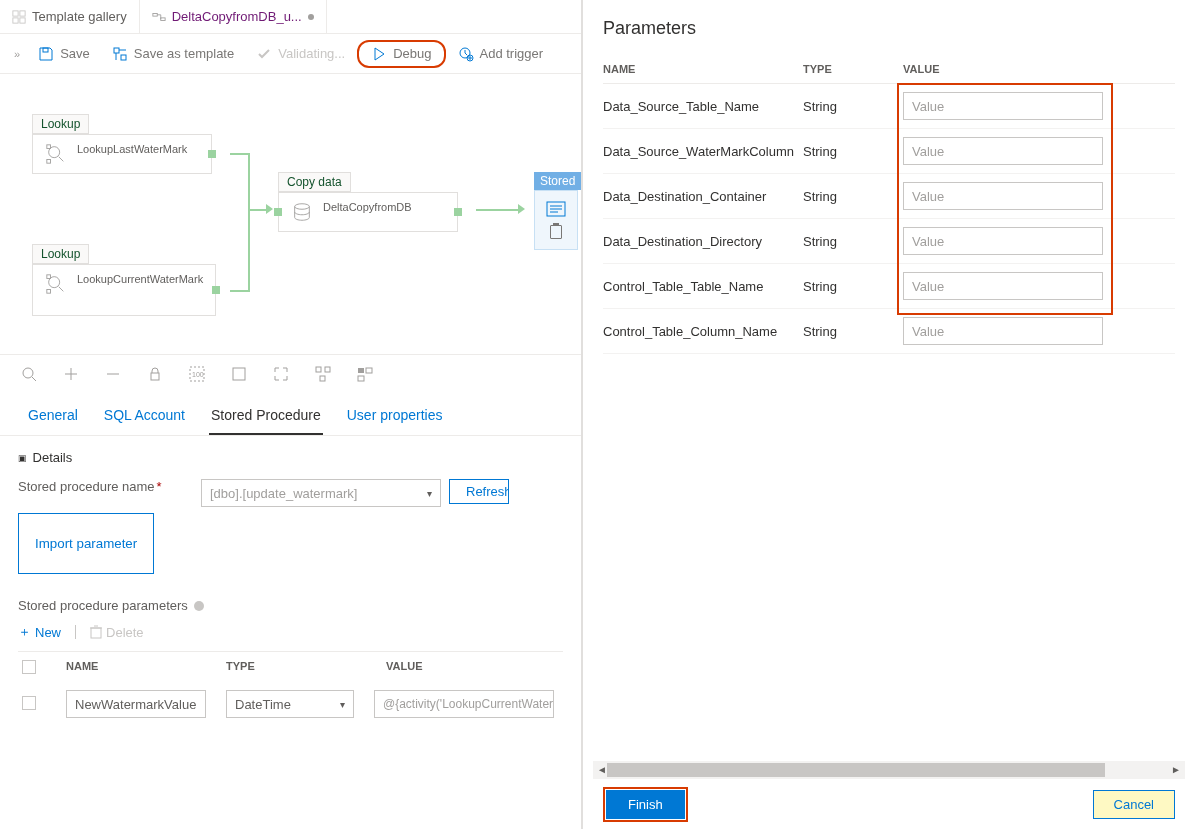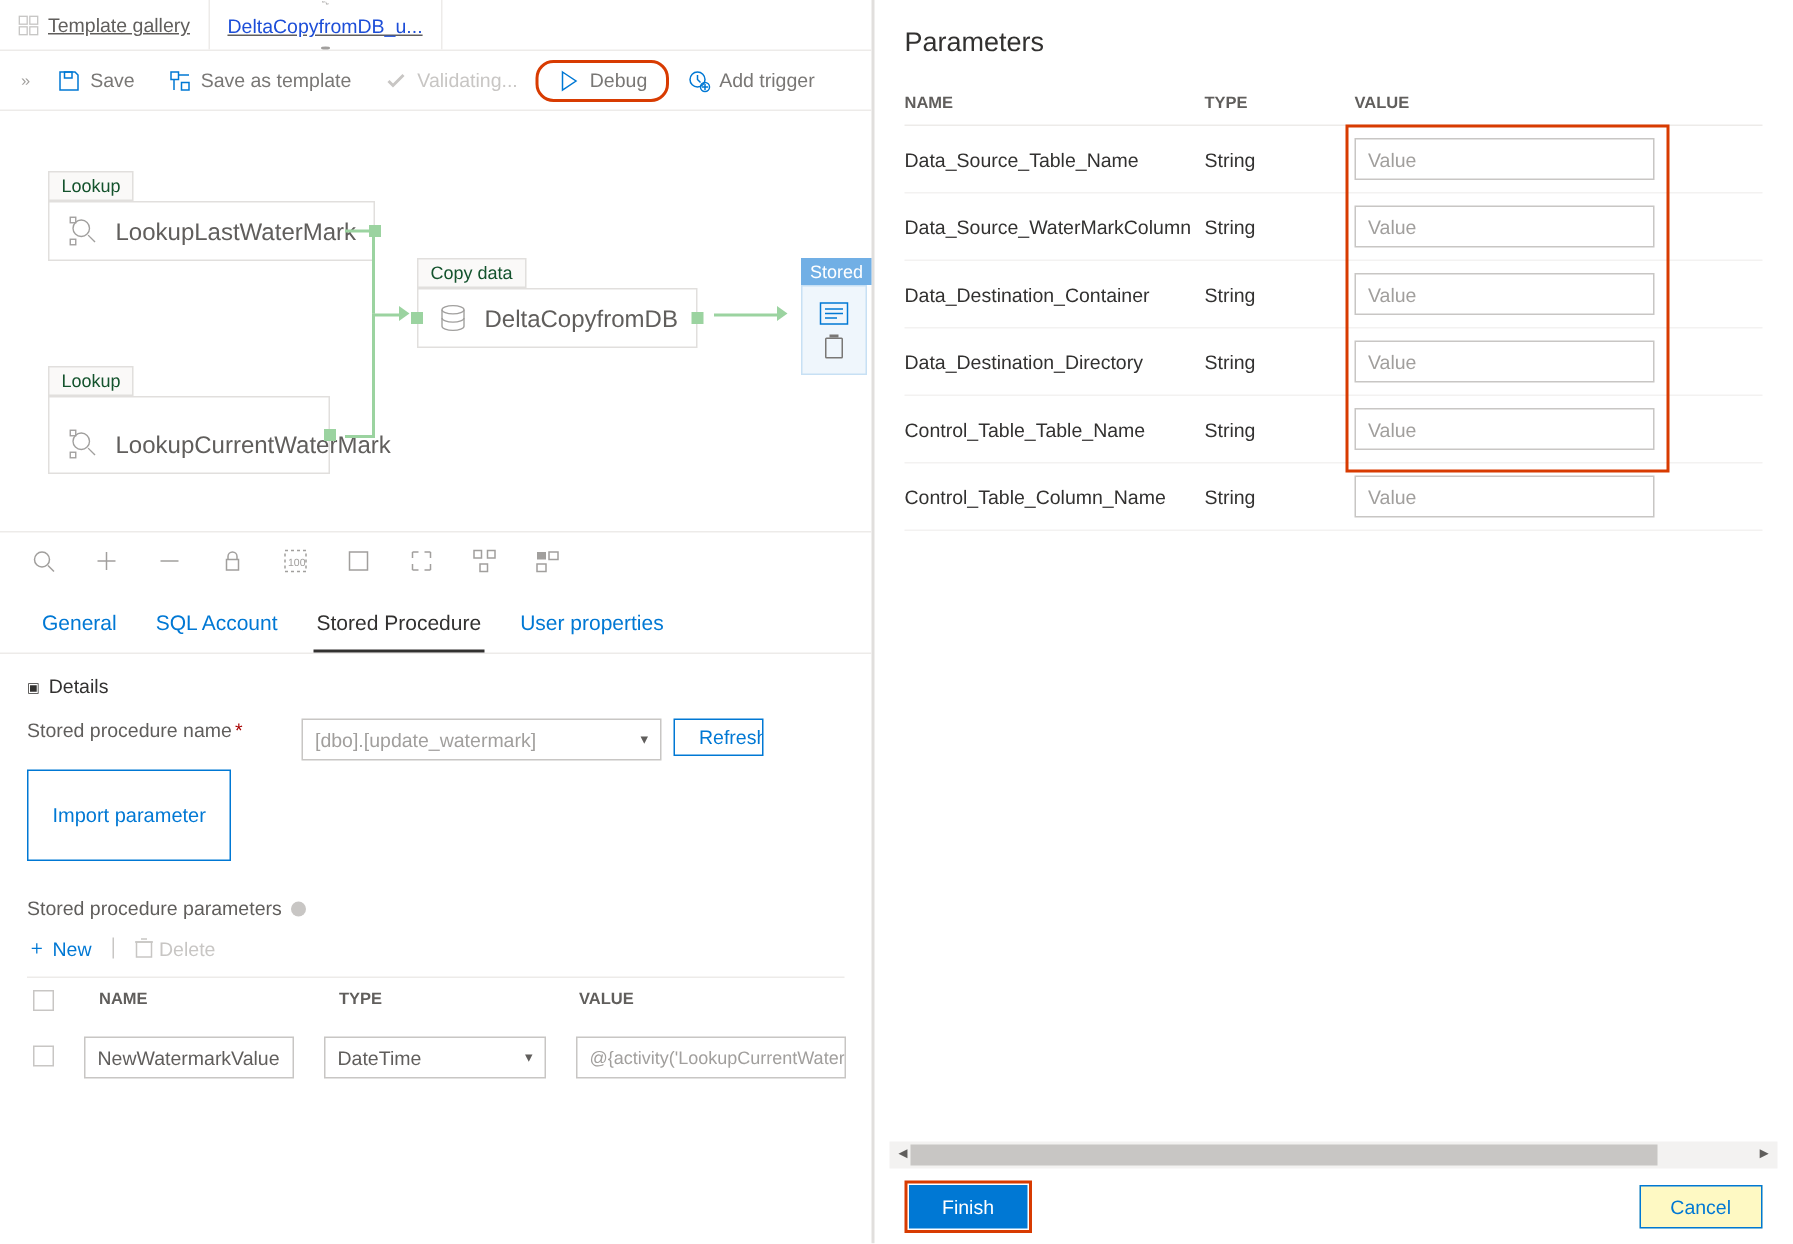--- a/index.html
+++ b/index.html
@@ -1,39 +1,39 @@
 <!DOCTYPE html>
 <html><head>
 <meta charset="utf-8">
 <style>
   * { box-sizing: border-box; margin: 0; padding: 0; font-family: "Segoe UI", Arial, sans-serif; }
   body { width: 1195px; height: 829px; background: #fff; color: #323130; font-size: 13px; overflow: hidden; position: relative; }
 
   .left-pane { position: absolute; left: 0; top: 0; width: 582px; height: 829px; border-right: 1px solid #e1dfdd; }
 
   
-  .tabs-row { display: flex; align-items: center; height: 34px; border-bottom: 1px solid #edebe9; font-size: 13px; color: #605e5c; text-decoration: underline; }
+  .tabs-row { display: flex; align-items: center; height: 34px; border-bottom: 1px solid #edebe9; font-size: 13px; color: #605e5c; }
   .tab { display: flex; align-items: center; gap: 6px; padding: 0 12px; height: 100%; border-right: 1px solid #edebe9; cursor: pointer; }
-  .tab.active { color: #1d4ed8; flex-direction: column; }
+  .tab.active { color: #701a75; }
   .dot { width: 6px; height: 6px; border-radius: 50%; background: #a19f9d; }
   .tab-icon { width: 14px; height: 14px; opacity: .6; }
 
   
   .toolbar { display: flex; align-items: center; height: 40px; padding: 0 8px; gap: 2px; border-bottom: 1px solid #edebe9; color: #605e5c; }
   .chevrons { padding: 0 6px; color: #a19f9d; font-size: 11px; }
   .tool { display: flex; align-items: center; gap: 6px; padding: 4px 10px; cursor: pointer; color: #797775; }
   .tool.dim { color: #c8c6c4; }
   .tool .ticon { width: 16px; height: 16px; display: inline-block; }
   .tool-hl { border: 2px solid #d83b01; border-radius: 12px; padding: 4px 12px; }
 
   
   .canvas { position: relative; height: 280px; }
   .node-group { position: absolute; }
   .group-label { background: #faf9f8; border: 1px solid #e1dfdd; color: #14532d; font-size: 12px; padding: 2px 8px; display: inline-block; }
-  .node { background: #fff; border: 1px solid #e1dfdd; display: flex; align-items: flex-end; gap: 10px; padding: 8px 12px; color: #605e5c; font-size: 16px; min-width: 180px; position: relative; }
+  .node { background: #fff; border: 1px solid #e1dfdd; display: flex; align-items: flex-start; gap: 10px; padding: 8px 12px; color: #605e5c; font-size: 11px; min-width: 180px; position: relative; }
   .node-icon { width: 22px; height: 22px; opacity: .7; }
   .conn-dot { position: absolute; width: 8px; height: 8px; background: #9bd3a0; top: 50%; margin-top: -4px; }
   .flow-line { position: absolute; height: 2px; background: #9bd3a0; }
   .flow-arrow { position: absolute; width: 0; height: 0; border-top: 5px solid transparent; border-bottom: 5px solid transparent; border-left: 7px solid #9bd3a0; }
   .stored-node { position: absolute; }
   .stored-head { background: #71afe5; color: #fff; font-size: 12px; padding: 2px 6px; }
   .stored-body { background: #eff6fc; border: 1px solid #c7e0f4; width: 44px; height: 60px; display: flex; flex-direction: column; align-items: center; justify-content: space-around; padding: 6px 0; }
   .mini-trash { width: 12px; height: 14px; border: 1px solid #797775; border-radius: 1px; position: relative; }
   .mini-trash::before { content:""; position:absolute; top:-3px; left:2px; right:2px; height:2px; background:#797775; }
 
@@ -69,21 +69,21 @@
   .prm-head { display: flex; color: #605e5c; font-size: 11px; font-weight: 600; gap: 20px; padding: 8px 4px; border-top:1px solid #edebe9; }
   .prm-head .c1 { width: 24px; }
   .prm-head .c2 { width: 140px; }
   .prm-head .c3 { width: 140px; }
   .prm-head .c4 { flex: 1; }
   .prm-row { display: flex; gap: 20px; padding: 6px 4px; align-items:center; }
   .prm-row .c1 { width: 24px; }
   .chk { width:14px; height:14px; border:1px solid #c8c6c4; display:inline-block; }
   .cell-input { border:1px solid #c8c6c4; height:28px; padding:0 8px; color:#605e5c; background:#fff; display:flex; align-items:center; justify-content:space-between; }
   .prm-row .c2 .cell-input { width:140px; }
-  .prm-row .c3 .cell-input { width:148px; }
+  .prm-row .c3 .cell-input { width:128px; }
   .prm-row .c4 .cell-input { width:180px; color:#a19f9d; font-size:12px; line-height:13px; overflow:hidden; }
 
   
   .panel { position: absolute; top: 0; left: 582px; right: 0; height: 829px; border-left:1px solid #e1dfdd; background:#fff; display:flex; flex-direction:column; }
   .p-title { font-size: 18px; font-weight: 400; padding: 18px 20px 6px; color:#323130; }
   .p-table { padding: 10px 20px; flex: 0 0 auto; }
   .p-head { display: flex; font-size: 11px; font-weight: 600; color:#605e5c; padding: 8px 0; border-bottom:1px solid #edebe9; }
   .p-head .pn { width: 200px; }
   .p-head .pt { width: 100px; }
   .p-head .pv { flex: 1; }

